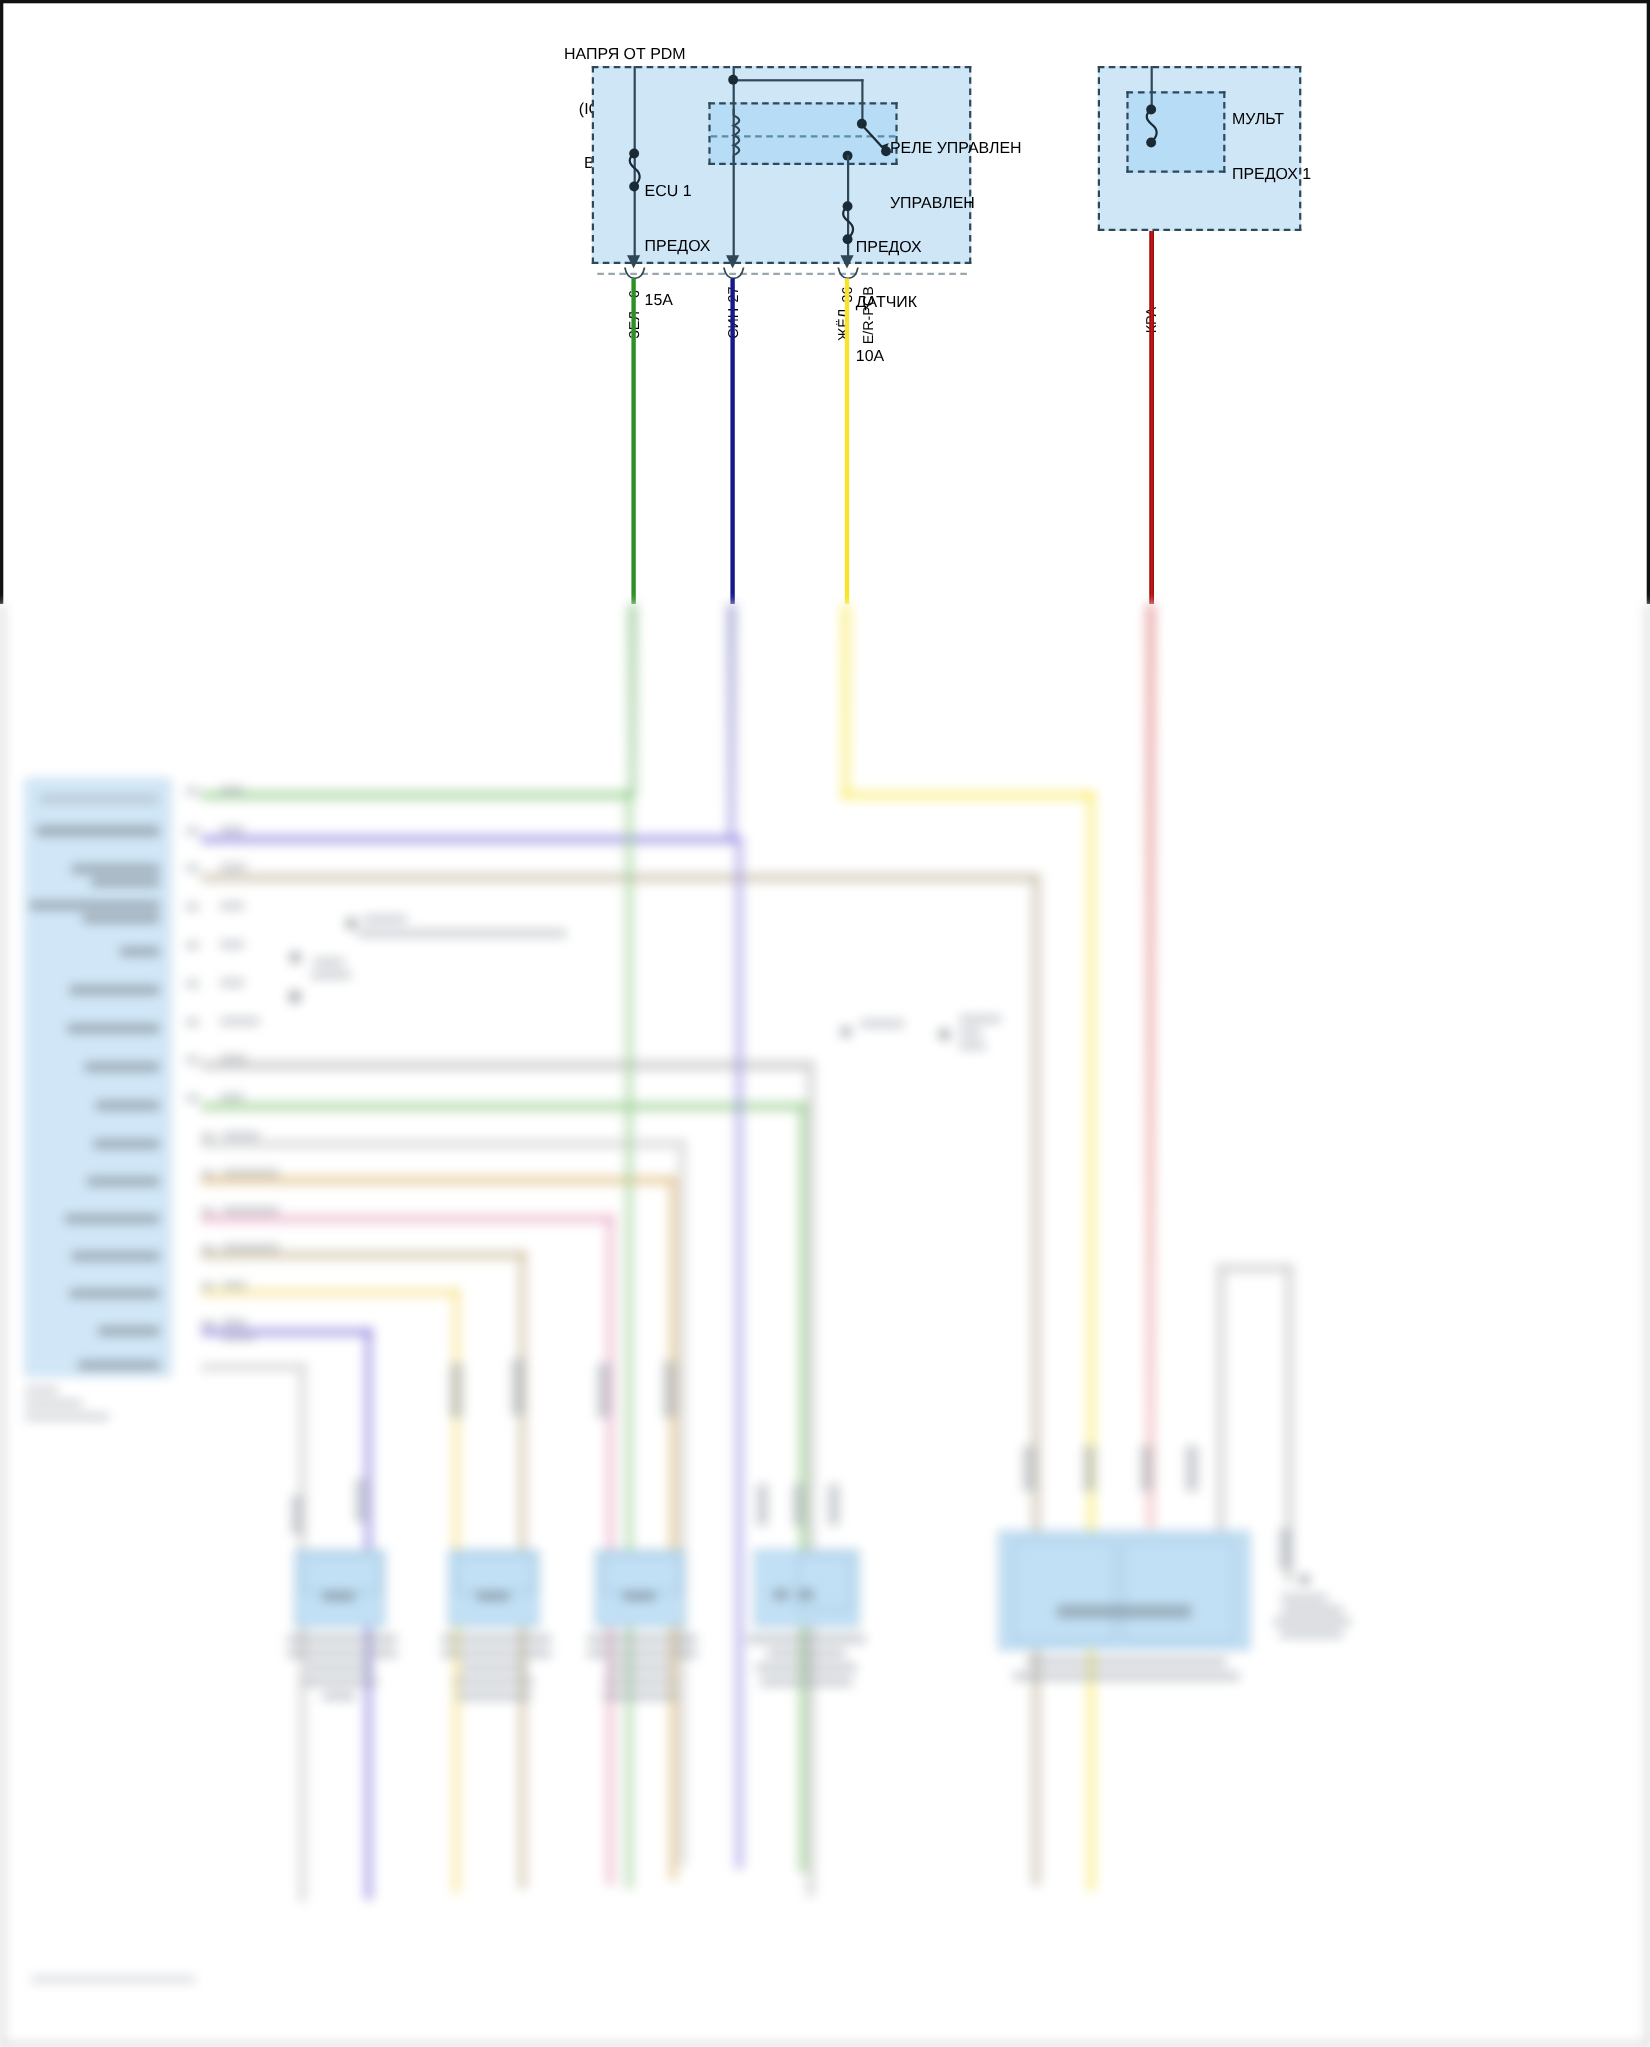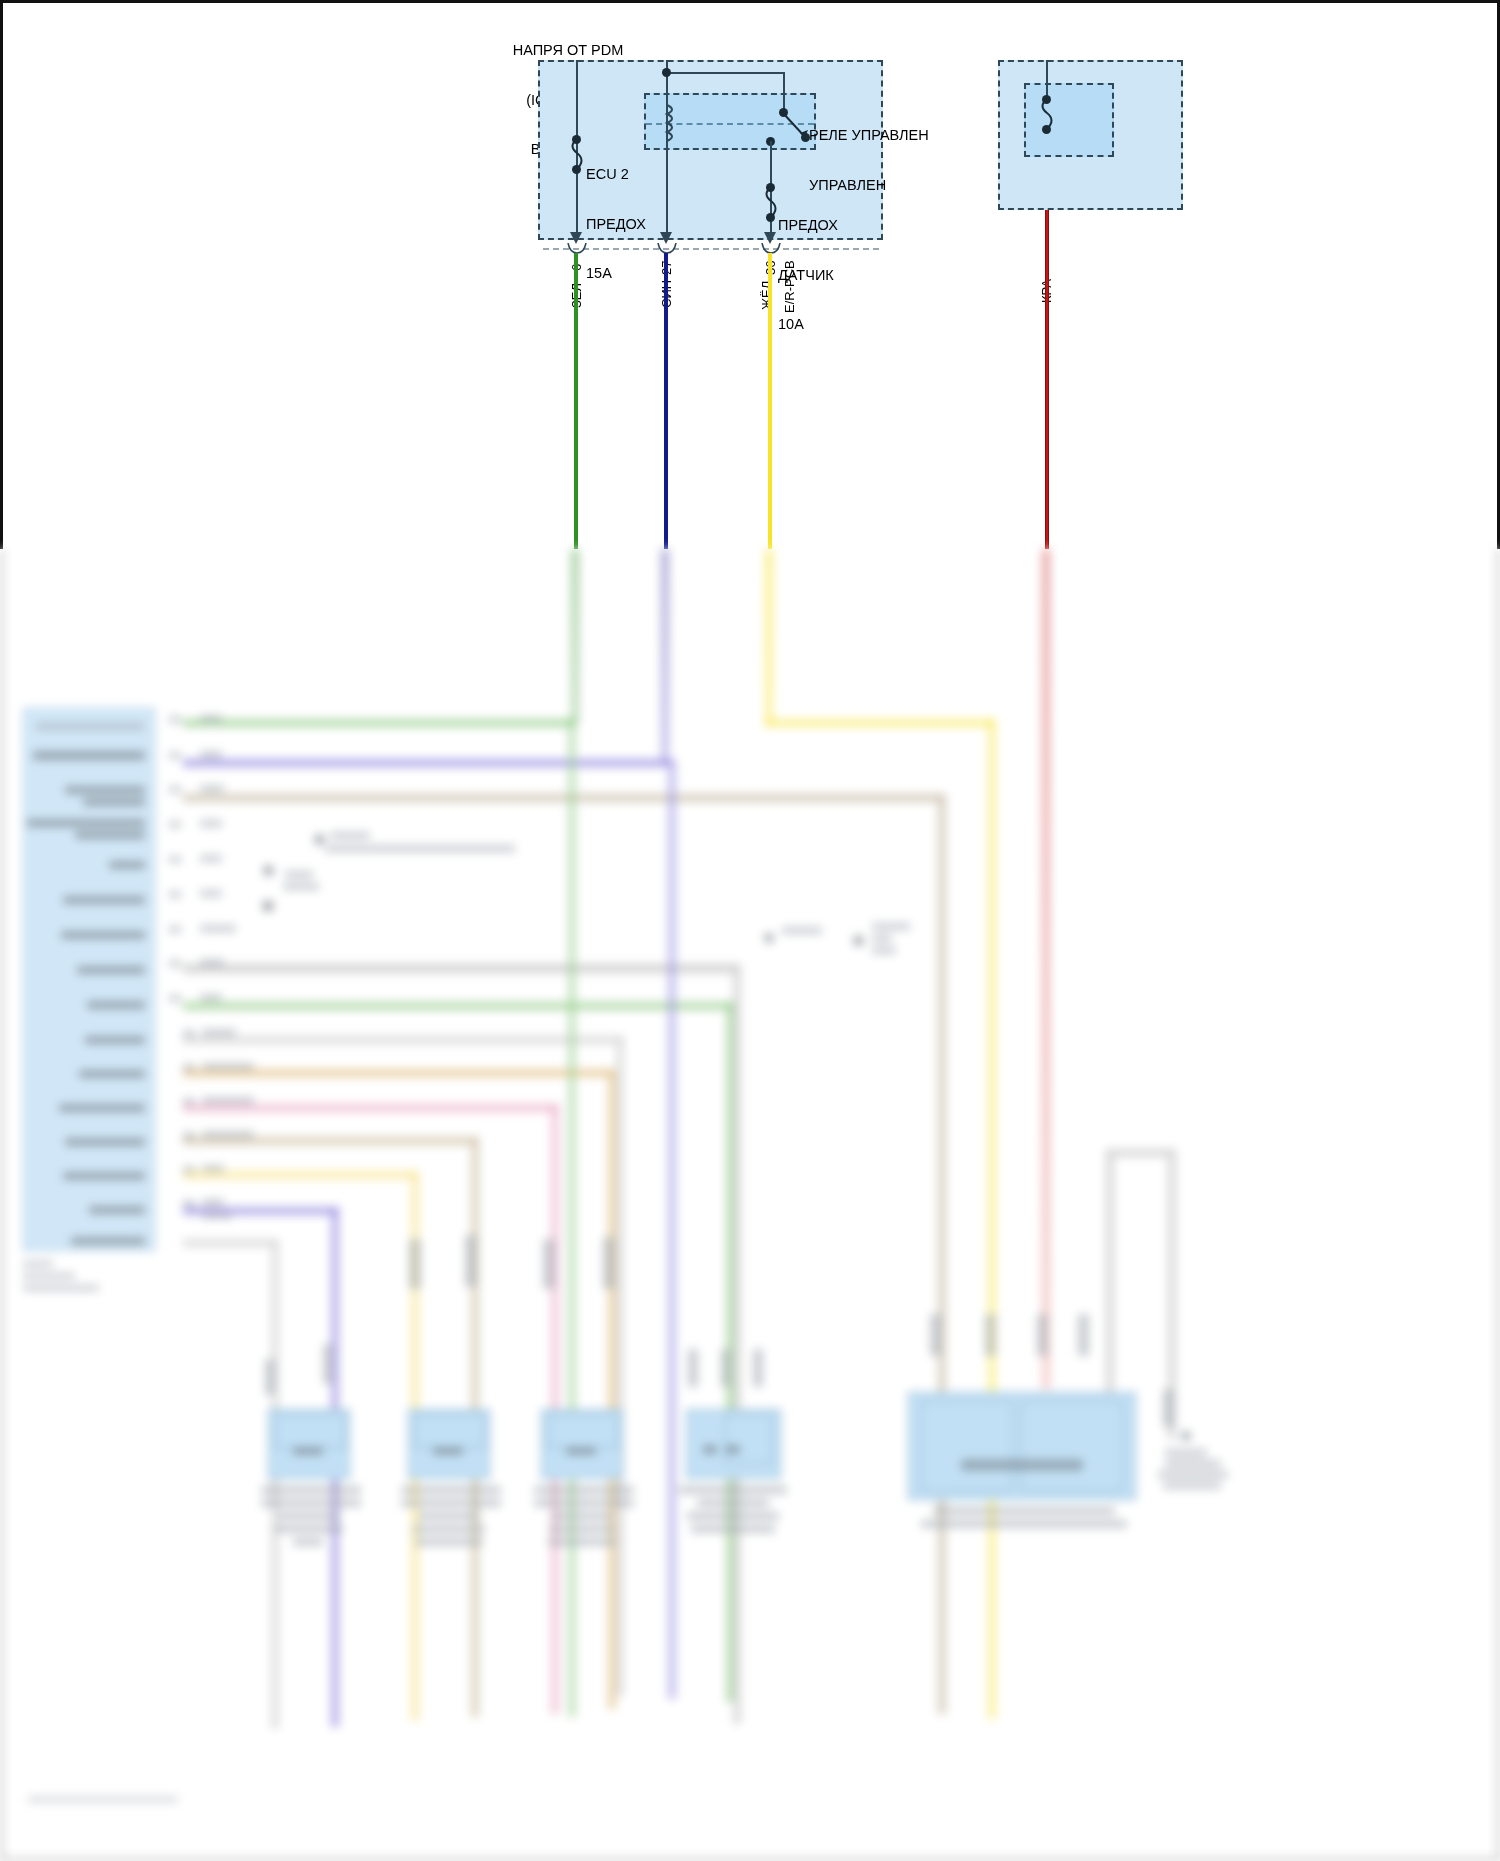--- a/index.html
+++ b/index.html
@@ -190,21 +190,21 @@
     </div>
 
     <div class="dot" style="left:569px; top:132px;"></div>
     <div class="fuse" style="left:567px; top:136px;">
       <svg width="14" height="30" viewBox="0 0 14 30">
         <path d="M7 0 q-9 7 0 14 q9 7 0 16" stroke="#1a2b36" stroke-width="2" fill="none"></path>
       </svg>
     </div>
     <div class="dot" style="left:569px; top:162px;"></div>
     <div class="lbl" style="left:583px; top:130px; width:95px;">
-      <div>ECU 2</div>
+      <div>ECU 1</div>
       <div>ПРЕДОХ</div>
       <div>15А</div>
     </div>
 
     <div class="dot" style="left:763px; top:134px;"></div>
     <div class="vline" style="left:767px; top:138px; height:97px;"></div>
     <div class="dot" style="left:763px; top:180px;"></div>
     <div class="fuse" style="left:761px; top:184px;">
       <svg width="14" height="30" viewBox="0 0 14 30">
         <path d="M7 0 q-9 7 0 14 q9 7 0 16" stroke="#1a2b36" stroke-width="2" fill="none"></path>
@@ -263,20 +263,24 @@
 
     <div class="wire green" style="left:571px; top:250px; height:299px;"></div>
     <div class="wire blue" style="left:661px; top:250px; height:299px;"></div>
     <div class="wire yellow" style="left:765px; top:250px; height:299px;"></div>
     <div class="wire red" style="left:1042px; top:155px; height:394px;"></div>
 
     <div class="blk" style="left:995px; top:57px; width:185px; height:150px;"></div>
 
 
     <div class="blk inner" style="left:1021px; top:80px; width:90px; height:74px;"></div>
+    <div class="lbl" style="left:1117px; top:65px; width:95px;">
+      <div>МУЛЬТ</div>
+      <div>ПРЕДОХ 1</div>
+    </div>
 
     <div class="vline" style="left:1043px; top:57px; height:38px;"></div>
     <div class="dot" style="left:1039px; top:92px;"></div>
     <div class="fuse" style="left:1037px; top:96px;">
       <svg width="14" height="30" viewBox="0 0 14 30">
         <path d="M7 0 q-9 7 0 14 q9 7 0 16" stroke="#1a2b36" stroke-width="2" fill="none"></path>
       </svg>
     </div>
     <div class="dot" style="left:1039px; top:122px;"></div>
 

